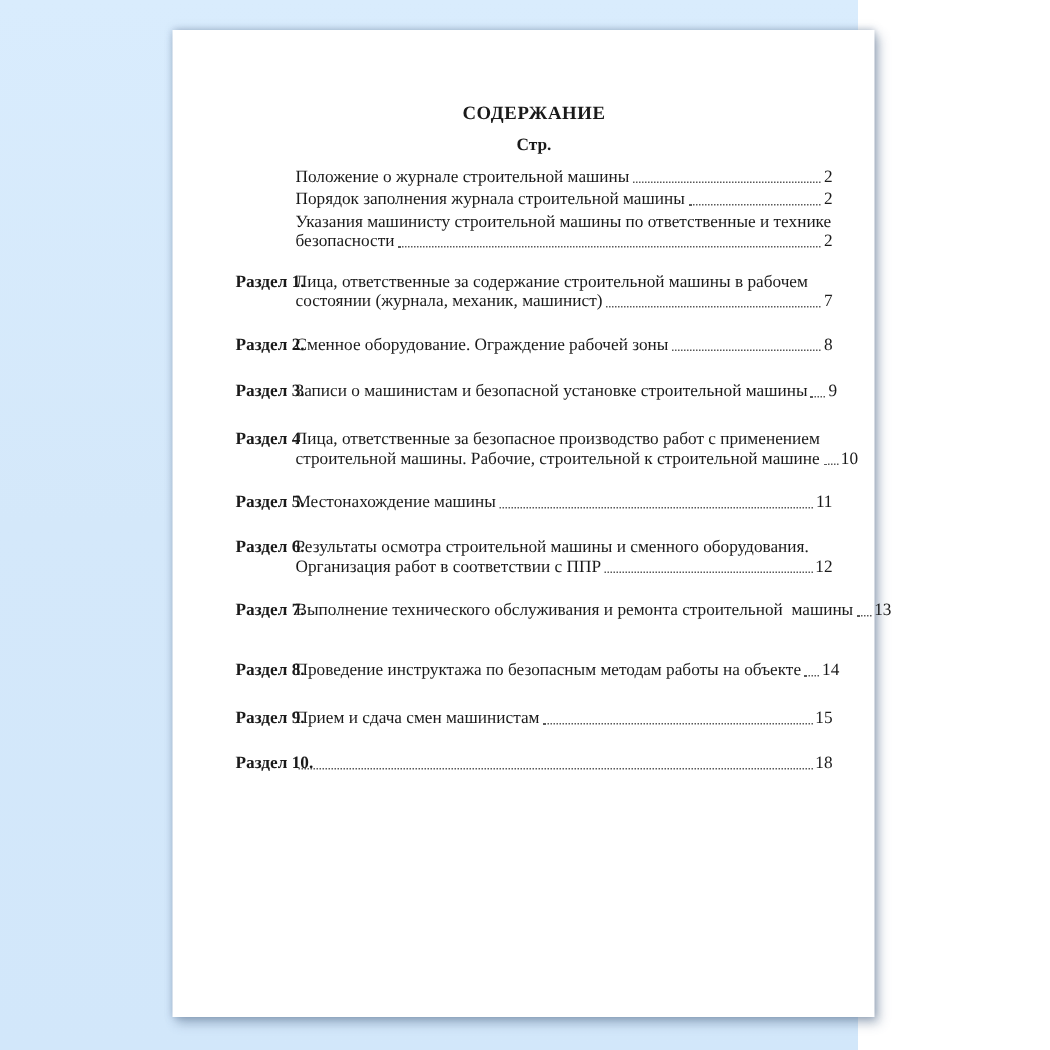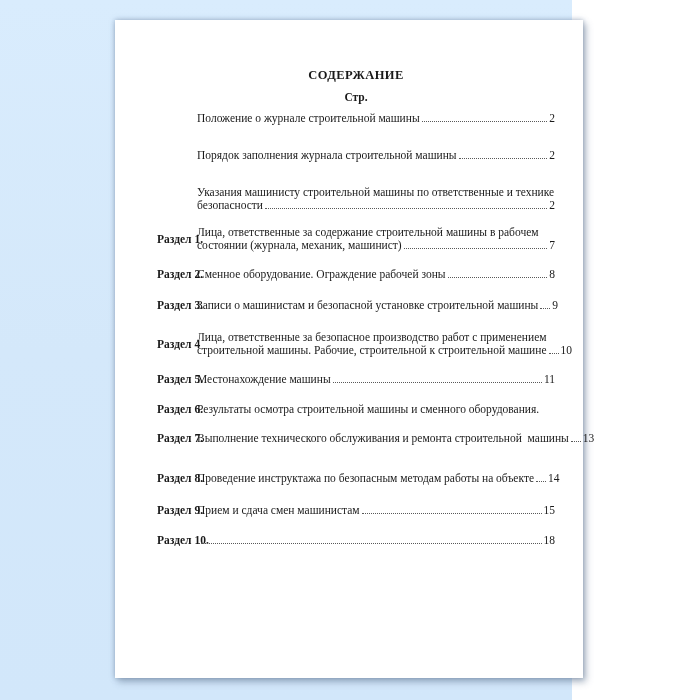--- a/index.html
+++ b/index.html
@@ -30,40 +30,40 @@
     font-weight: bold;
     font-size: 12.5px;
     line-height: 15px;
     letter-spacing: 0.4px;
   }
   .page-col-header {
     text-align: center;
     font-weight: bold;
     margin-top: 8px;
   }
-  .row { display: flex; align-items: center; }
+  .row { display: flex; }
   .row .label {
     width: 40px;
     flex: 0 0 40px;
     font-weight: bold;
     white-space: nowrap;
   }
   .row.indented { padding-left: 40px; }
   .row .body { flex: 1 1 auto; min-width: 0; }
   .line { white-space: pre-wrap; }
   .line.last { display: flex; align-items: flex-end; white-space: pre-wrap; }
   .line.last .txt { flex: 0 0 auto; }
   .leader {
     flex: 1 1 auto;
     min-width: 10px;
     border-bottom: 1px dotted #595959;
     margin: 0 2px 3px 2px;
   }
   .num { flex: 0 0 auto; }
-  .mt7  { margin-top: 24px; }
+  .mt7  { margin-top: 2px; }
   .mt8  { margin-top: 8px; }
   .mt14 { margin-top: 14px; }
   .mt16 { margin-top: 16px; }
   .mt17 { margin-top: 17px; }
   .mt18 { margin-top: 18px; }
   .mt19 { margin-top: 19px; }
   .mt27 { margin-top: 27px; }
 </style>
 </head>
 <body>
@@ -159,20 +159,25 @@
           <span class="leader"></span>
           <span class="num">11</span>
         </div>
       </div>
     </div>
 
     <div class="row mt17">
       <div class="label">Раздел 6.</div>
       <div class="body">
         <div class="line">Результаты осмотра строительной машины и сменного оборудования.</div>
+        <div class="line last">
+          <span class="txt">Организация работ в соответствии с ППР</span>
+          <span class="leader"></span>
+          <span class="num">12</span>
+        </div>
       </div>
     </div>
 
     <div class="row mt16">
       <div class="label">Раздел 7.</div>
       <div class="body">
         <div class="line last">
           <span class="txt">Выполнение технического обслуживания и ремонта строительной  машины</span>
           <span class="leader"></span>
           <span class="num">13</span>

